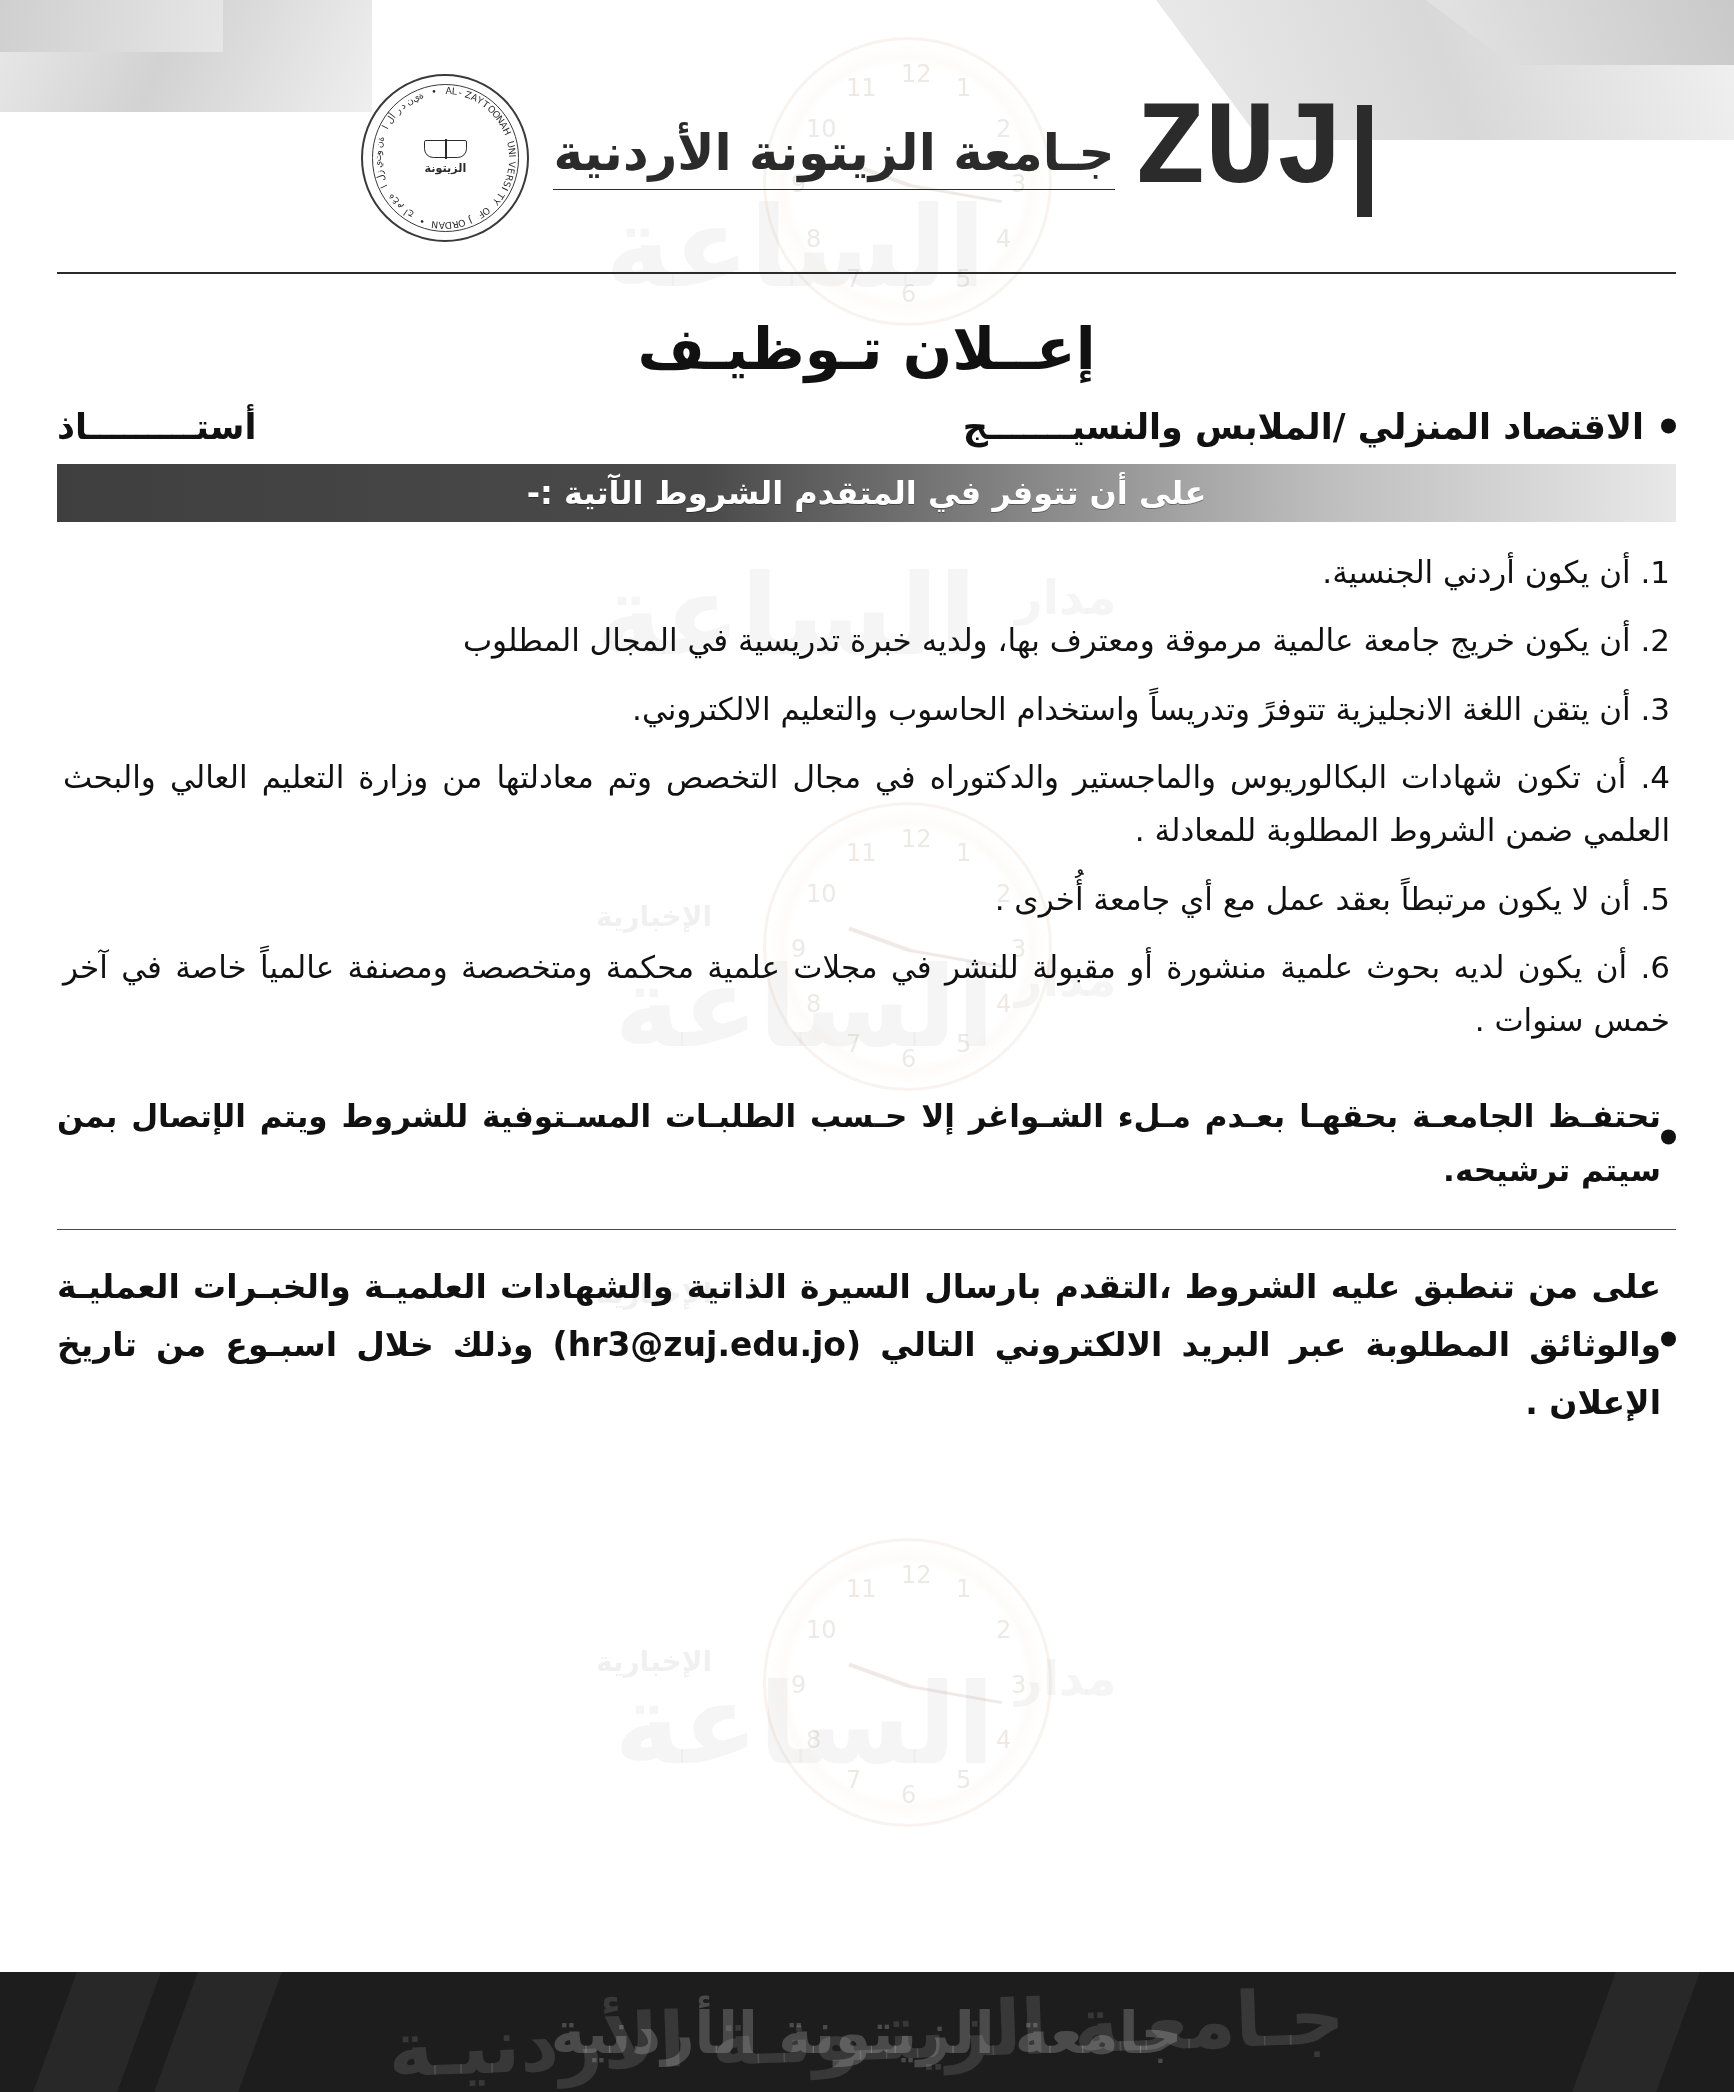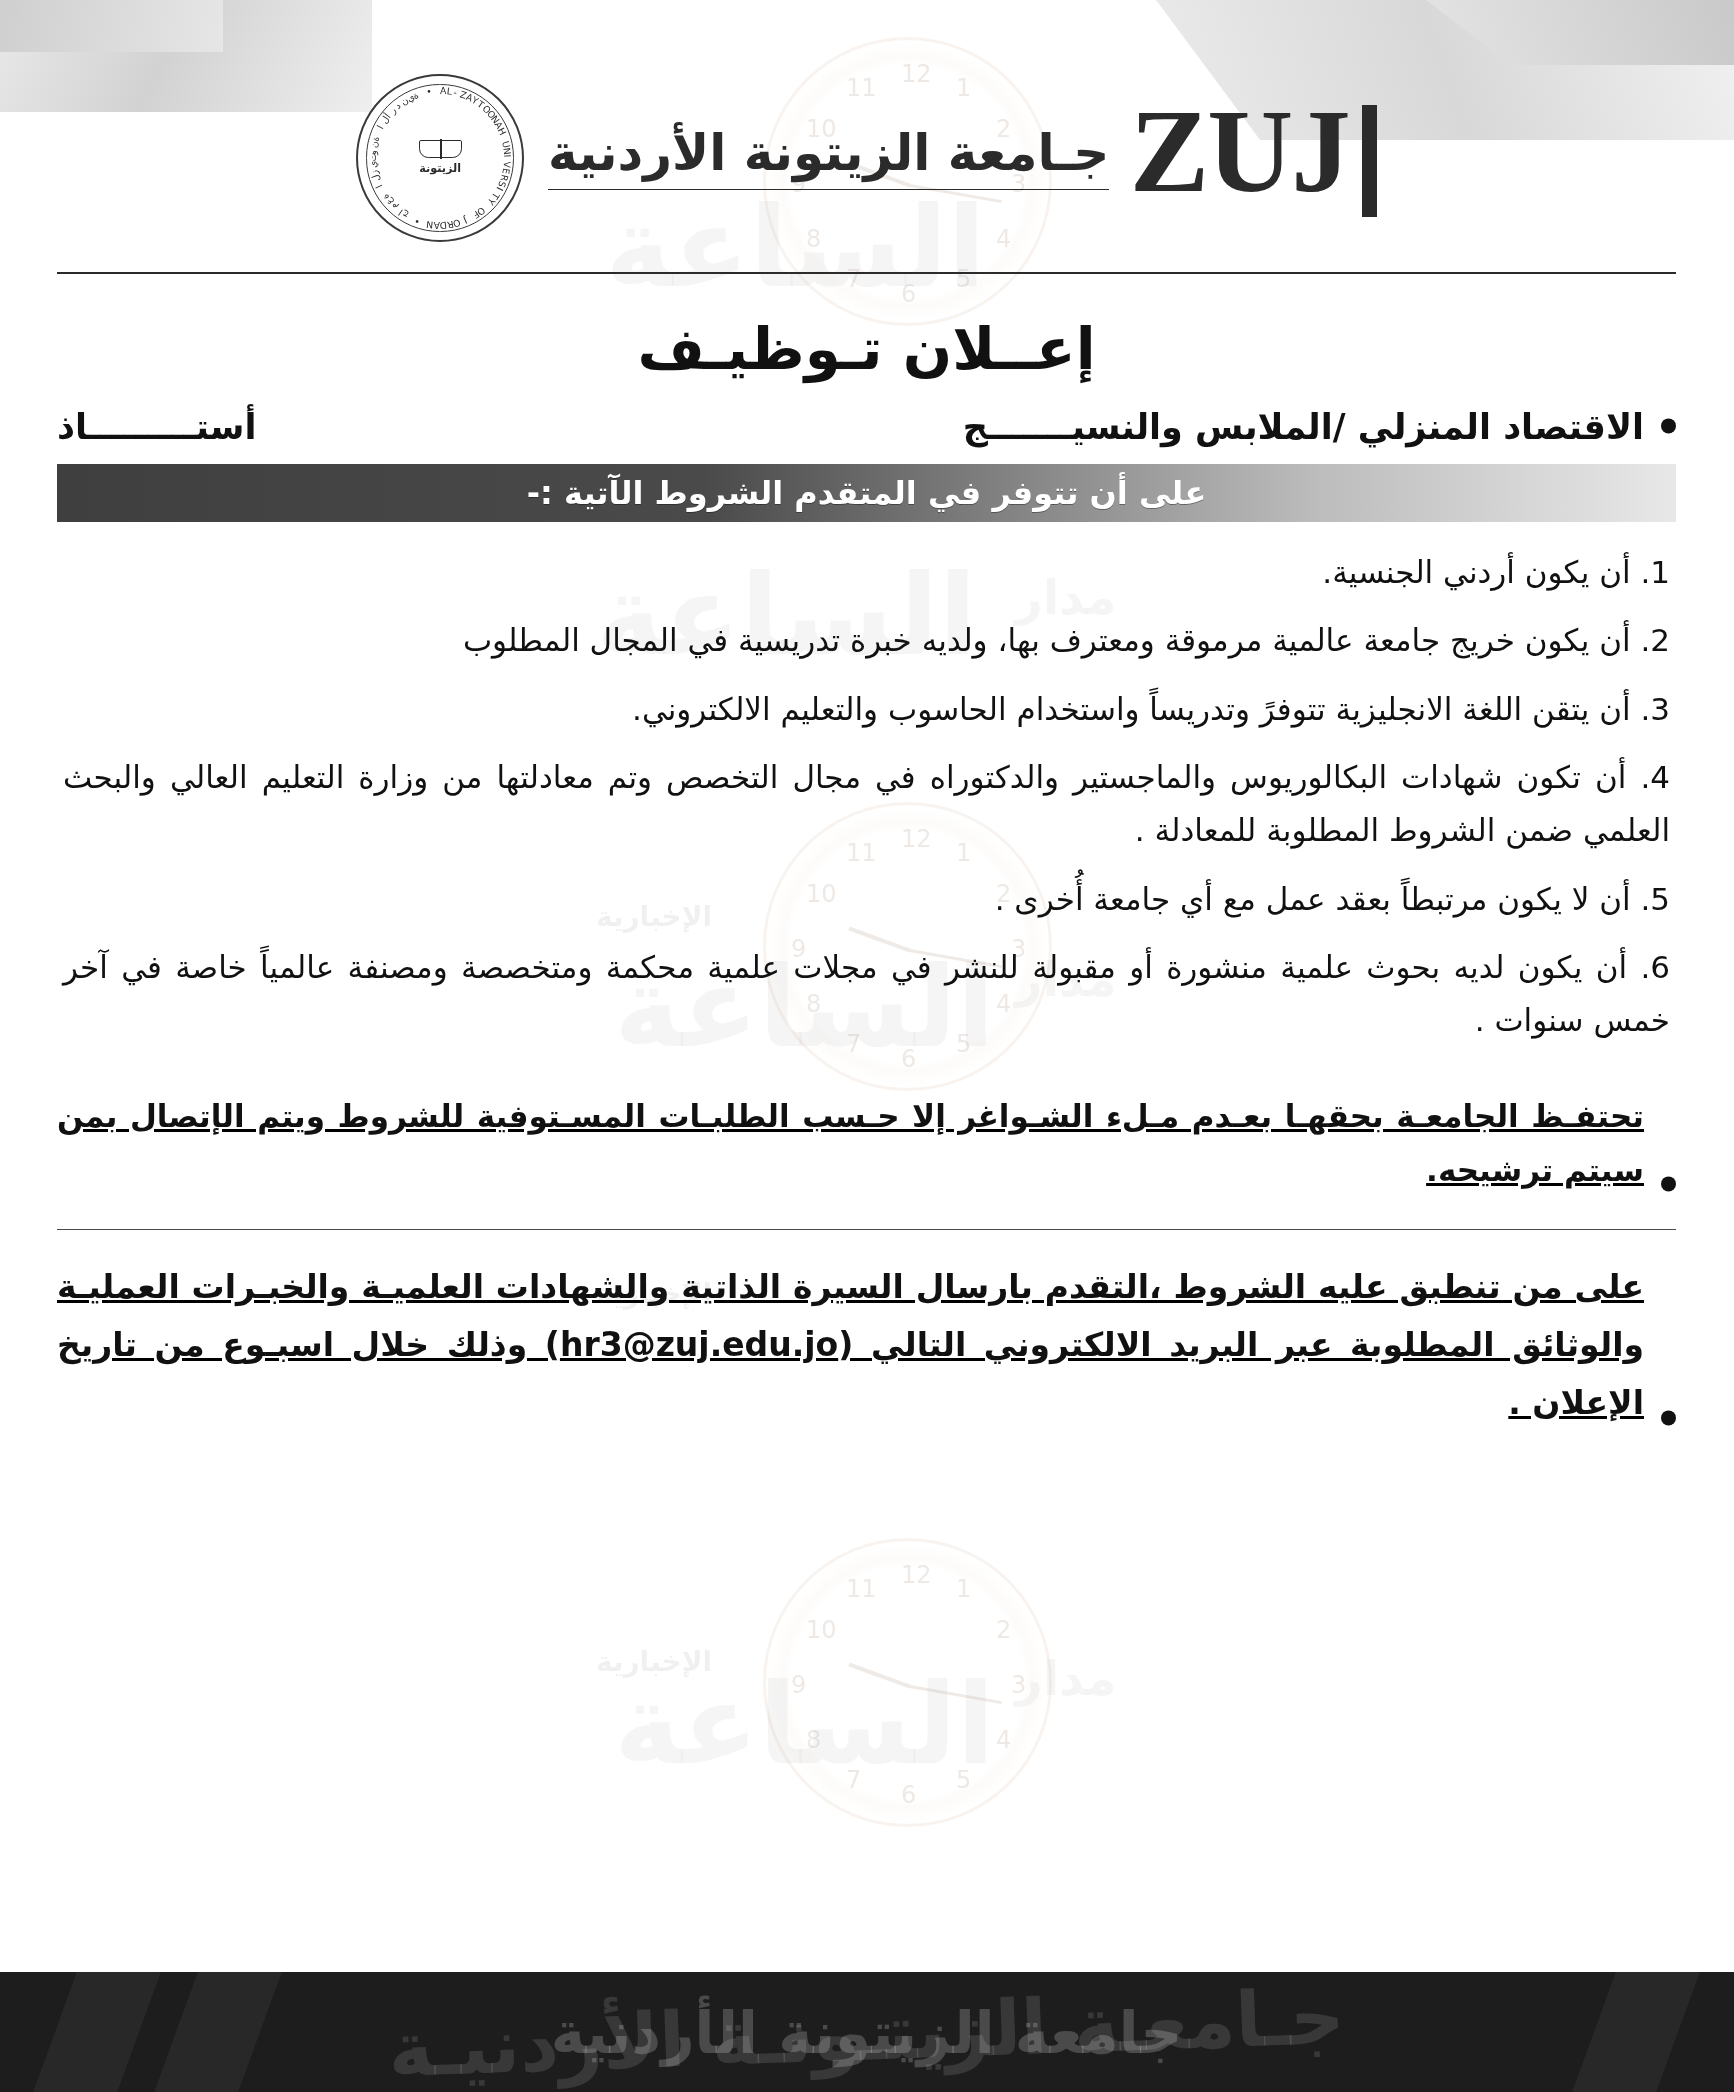--- a/index.html
+++ b/index.html
@@ -91,21 +91,21 @@
   }
   .logo-wrap { display: flex; align-items: center; gap: 20.5px; }
   .zuj-block { display: flex; align-items: flex-start; gap: 13px; }
   .zuj-bar { width: 15px; height: 112px; background: #2b2b2b; margin-top: 5.6px; }
   .zuj-letters {
     font-size: 119px;
     line-height: 0.88;
     font-weight: bold;
     color: #2b2b2b;
     letter-spacing: -1.9px;
-    font-family: Liberation Serif, serif;
+    font-family: Liberation Mono, monospace;
   }
   .zuj-arabic-wrap { text-align: center; }
   .zuj-ar {
     font-size: 50px;
     color: #2b2b2b;
     font-weight: bold;
     line-height: 1.1;
     white-space: nowrap;
   }
   .zuj-en {
@@ -256,24 +256,22 @@
     color: #111;
     margin-bottom: 15px;
     text-align: justify;
     text-align-last: right;
   }
   ol.conds li .idx { font-weight: normal; }
   .cond-center { text-align: center; text-align-last: center; }
 
   .note-row {
     display: flex;
-    align-items: flex-end;
-    gap: 17px;
+    align-items: center;
     margin-top: 41px;
-    text-decoration: underline;
   }
   .note-text {
     flex: 1 1 auto;
     font-size: 31px;
     font-weight: bold;
     line-height: 1.75;
     color: #111;
     text-align: justify;
     text-align-last: right;
     letter-spacing: 0.2px;

